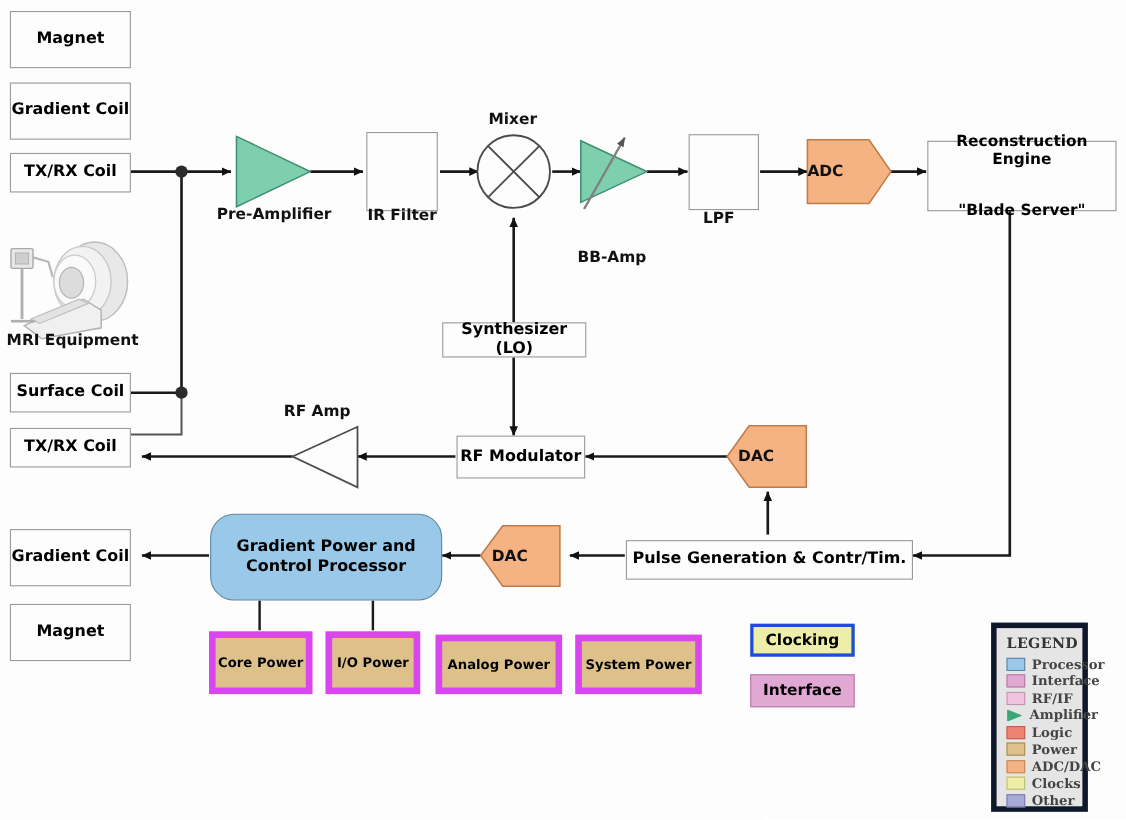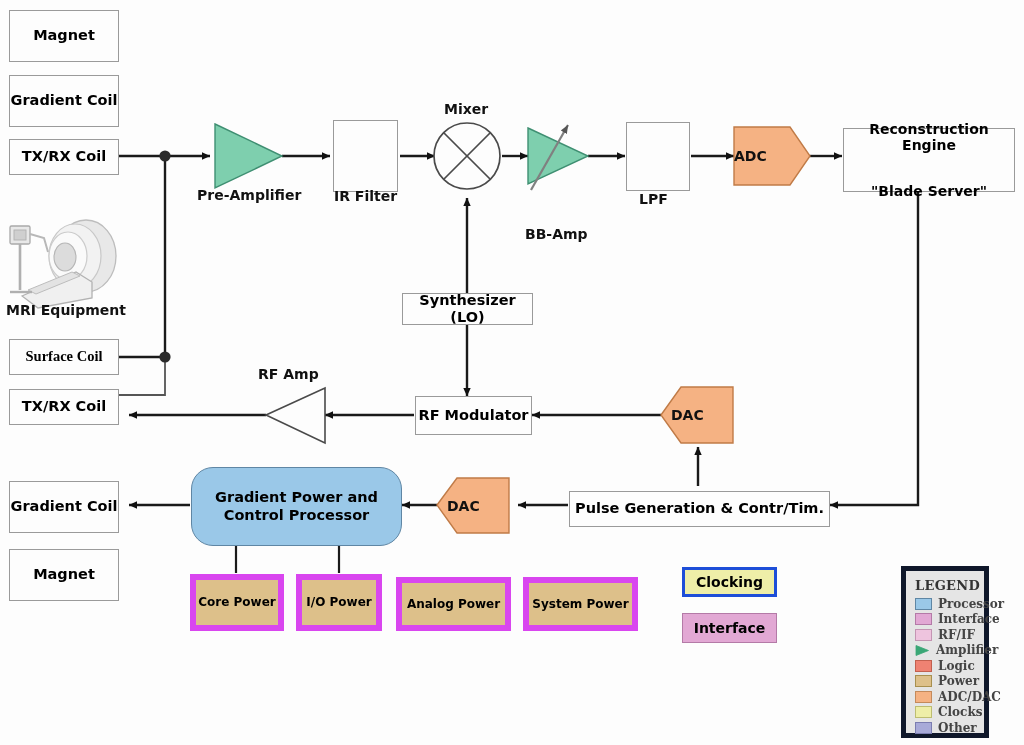--- a/index.html
+++ b/index.html
@@ -270,21 +270,21 @@
   <div class="abs box left-coil" style="left:9px;  top:75px;  width:110px; height:52px;">
     <span>Gradient Coil</span>
   </div>
 
   <div class="abs box left-coil" style="left:9px;  top:139px; width:110px; height:36px;">
     <span>TX/RX Coil</span>
   </div>
 
   <div class="label" style="left:6px; top:302px;">MRI Equipment</div>
 
-  <div class="abs box left-coil" style="left:9px;  top:339px; width:110px; height:36px;font-family:Liberation Serif, serif;">
+  <div class="abs box left-coil" style="left:9px;  top:339px; width:110px; height:36px;">
     <span>Surface Coil</span>
   </div>
 
   <div class="abs box left-coil" style="left:9px;  top:389px; width:110px; height:36px;">
     <span>TX/RX Coil</span>
   </div>
 
   <div class="abs box left-coil" style="left:9px;  top:481px; width:110px; height:52px;">
     <span>Gradient Coil</span>
   </div>

